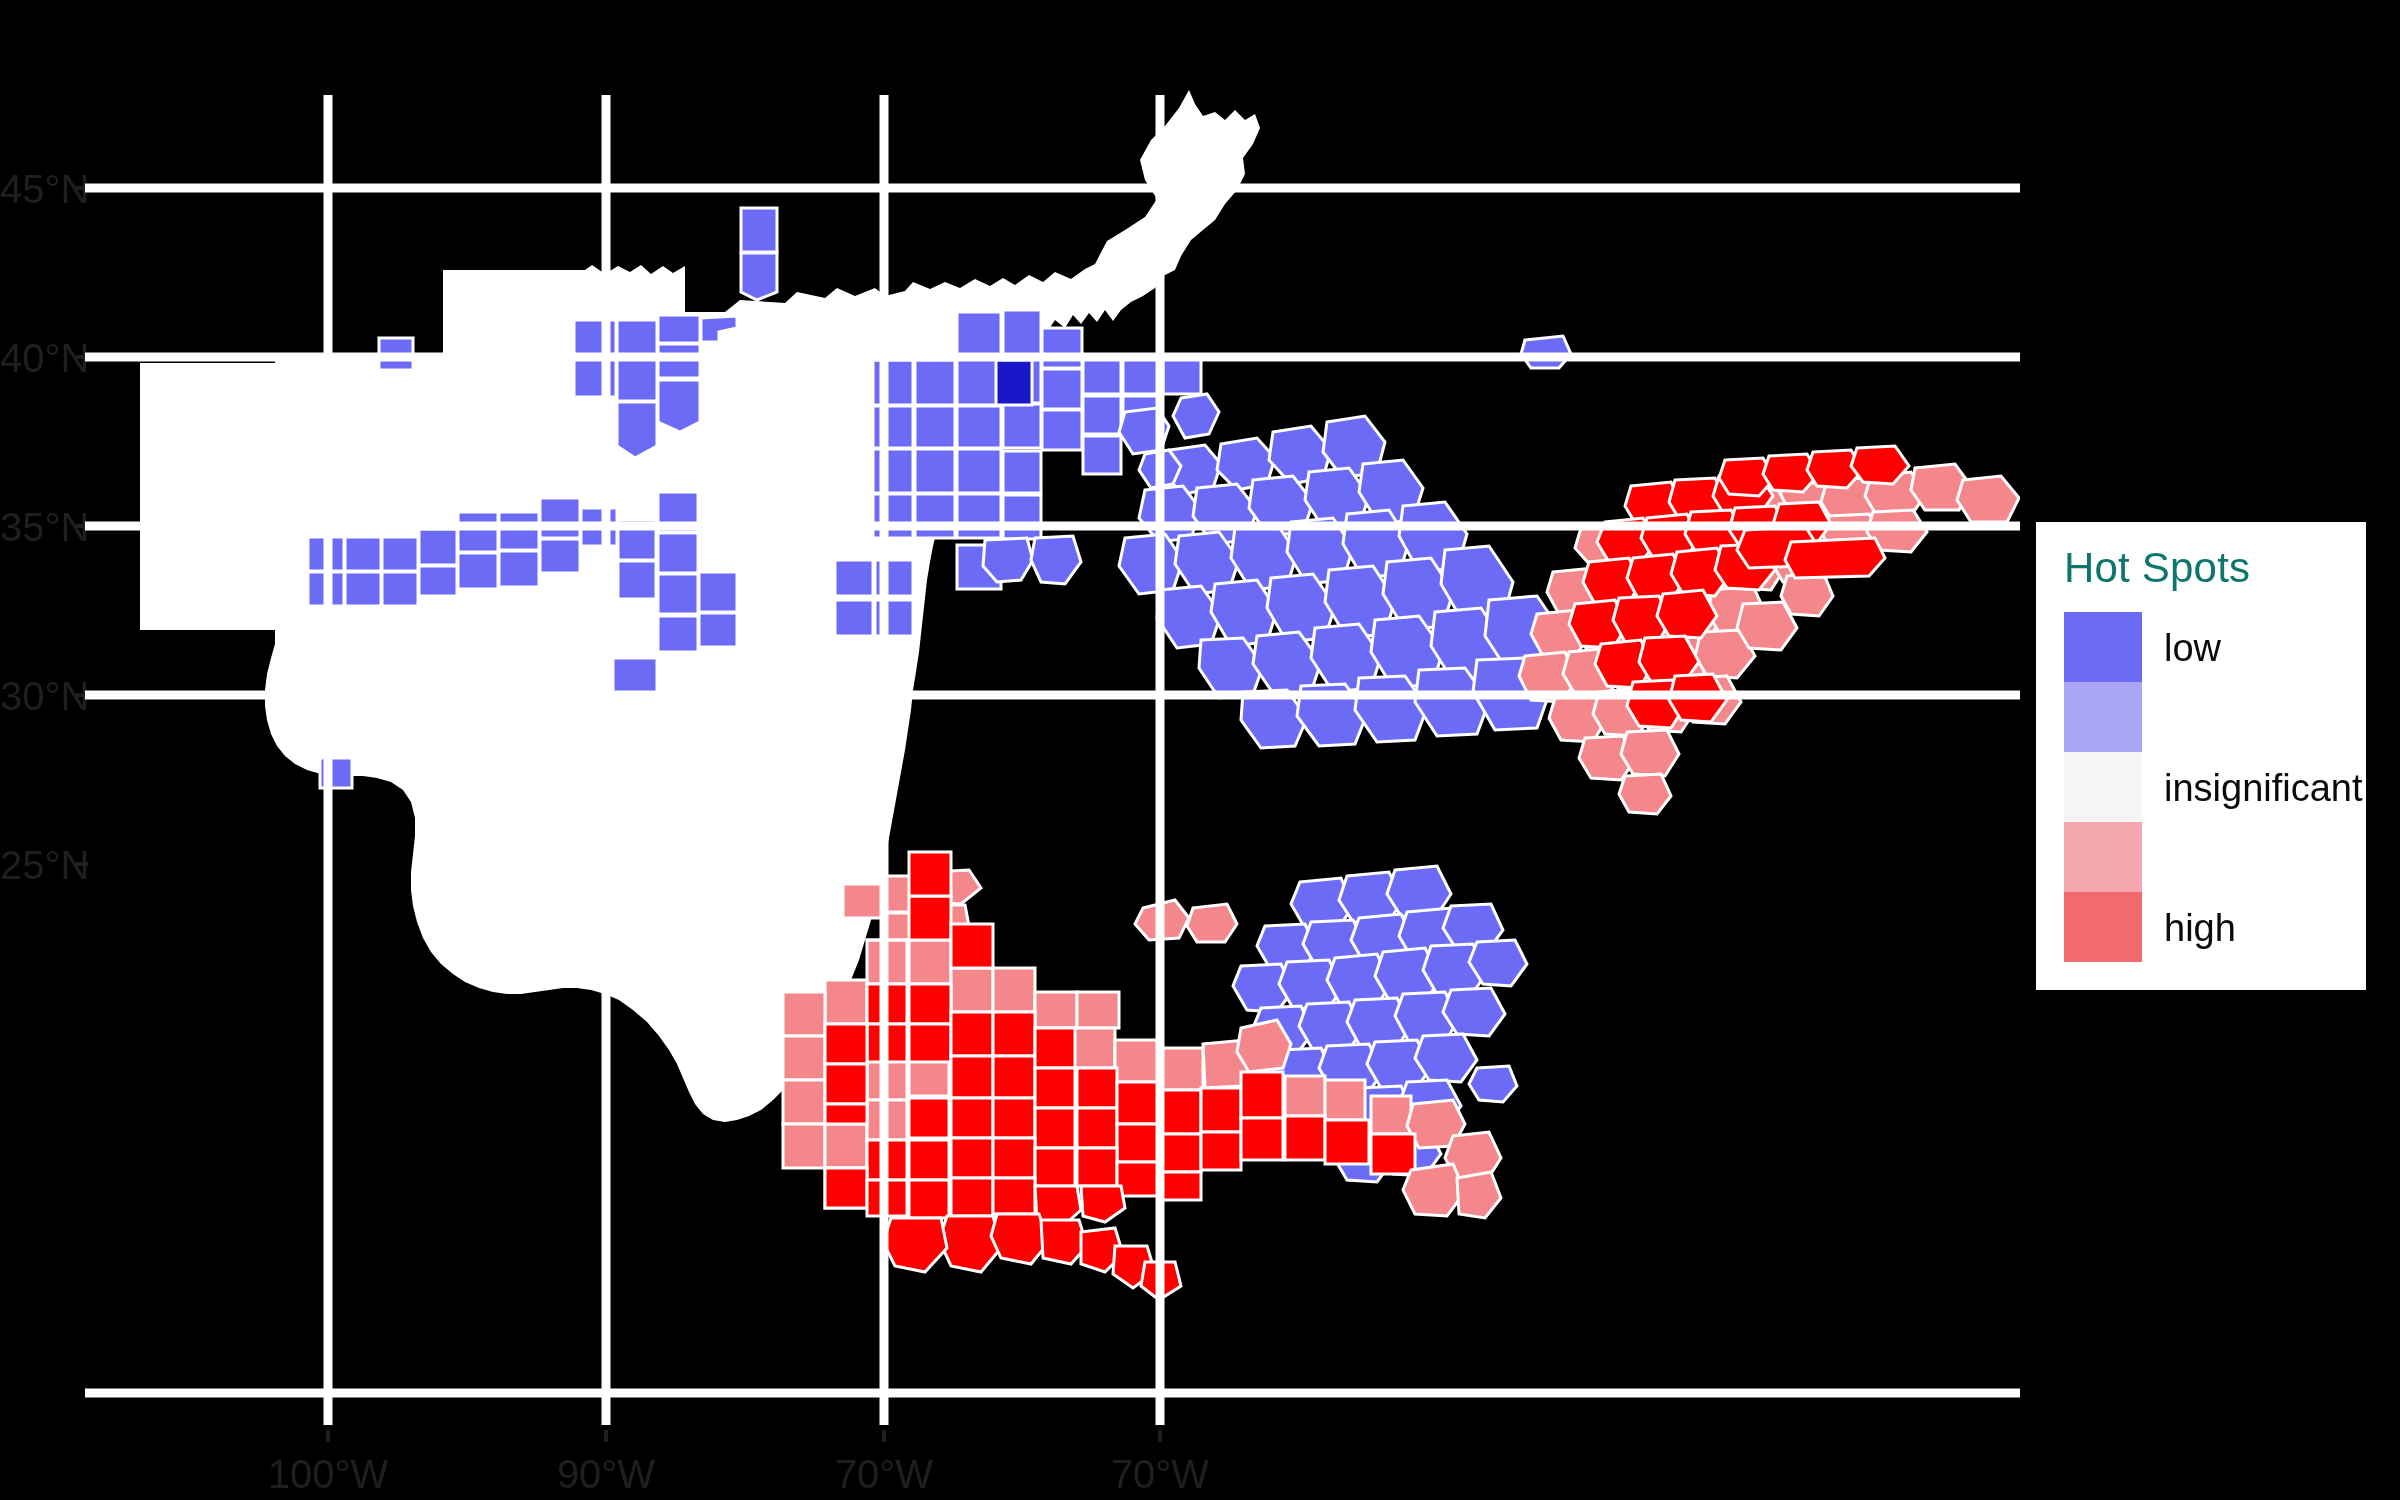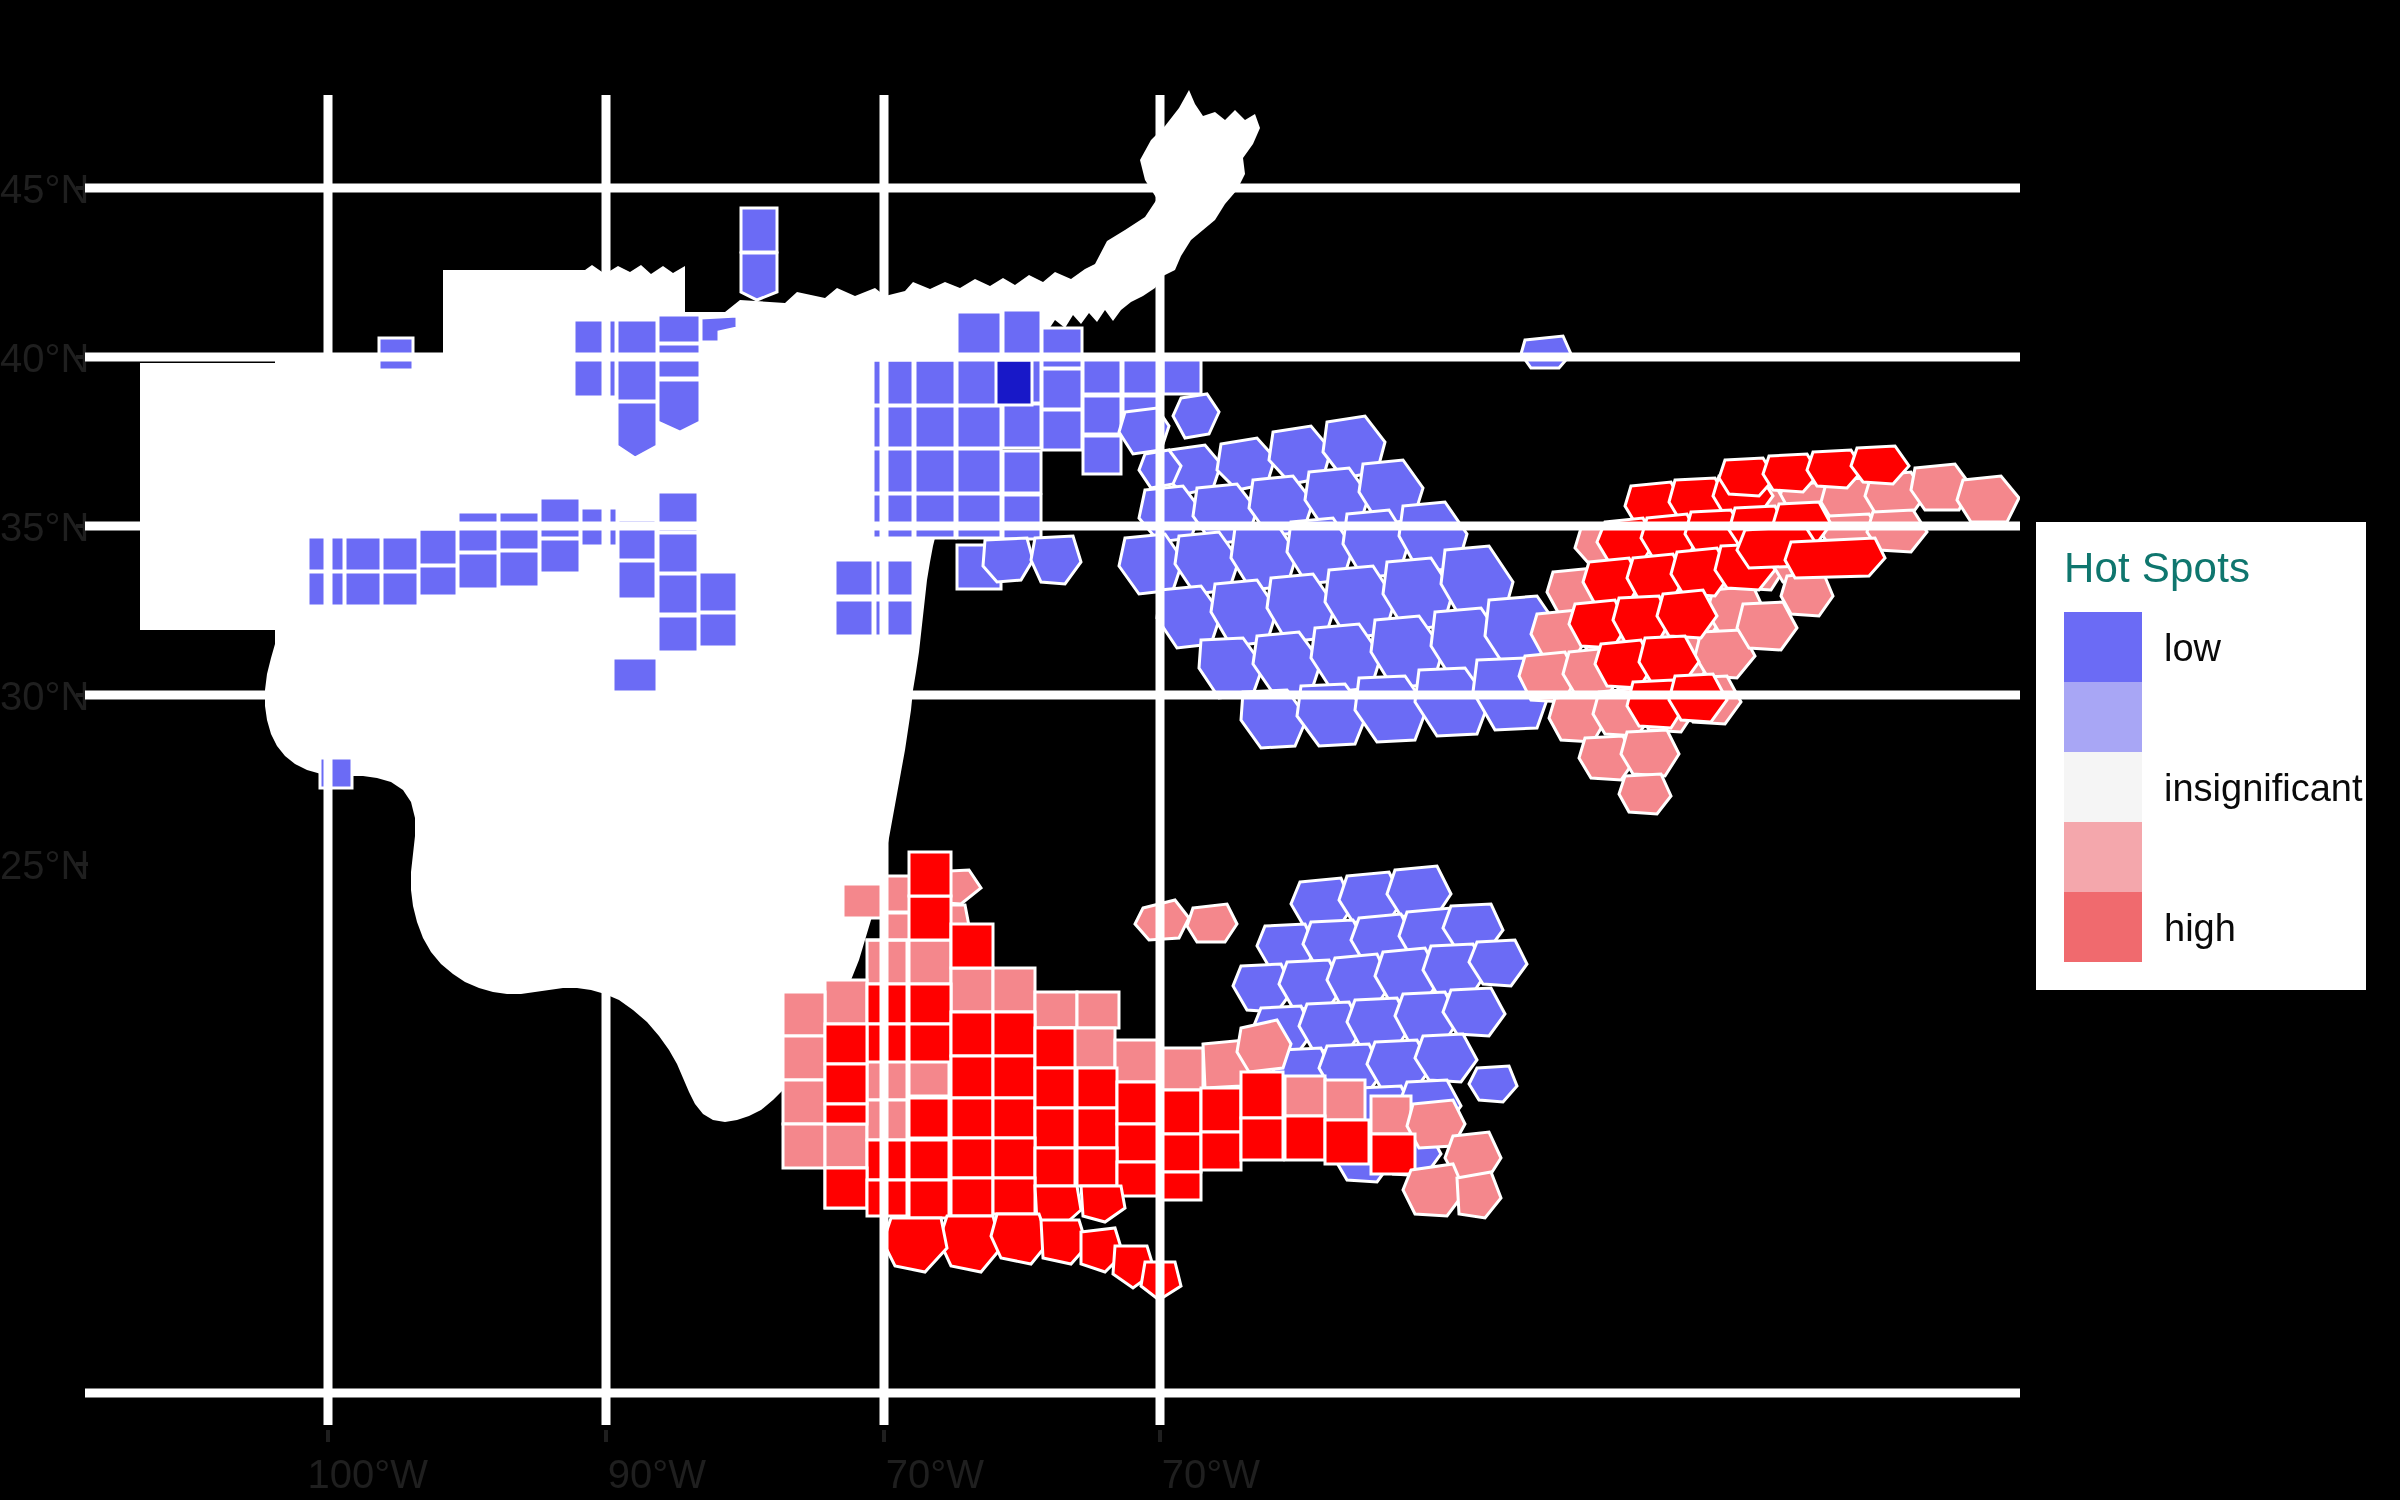--- a/index.html
+++ b/index.html
@@ -2,21 +2,21 @@
 <html><head>
 <meta charset="utf-8">
 <style>
   html,body{margin:0;padding:0;background:#000;}
   body{width:2400px;height:1500px;overflow:hidden;
        font-family:"Liberation Sans", sans-serif;}
   #root{position:relative;width:2400px;height:1312px;background:#000000;}
 
   .axis-label{position:absolute;color:#1f1f1f;font-size:40px;white-space:nowrap;}
   .ylab{text-align:right;}
-  .xlab{text-align:right;}
+  .xlab{text-align:center;}
 
   .tickmark{position:absolute;background:#1f1f1f;}
 
   #panel{position:absolute;left:85px;top:60px;width:1935px;height:1365px;overflow:hidden;}
   #panel svg{display:block;}
 
   #legend{position:absolute;left:2036px;top:522px;width:330px;height:468px;
           background:#ffffff;}
   #legend-title{position:absolute;left:28px;top:22px;font-size:42px;color:#0f766e;
                 letter-spacing:.2px;}

